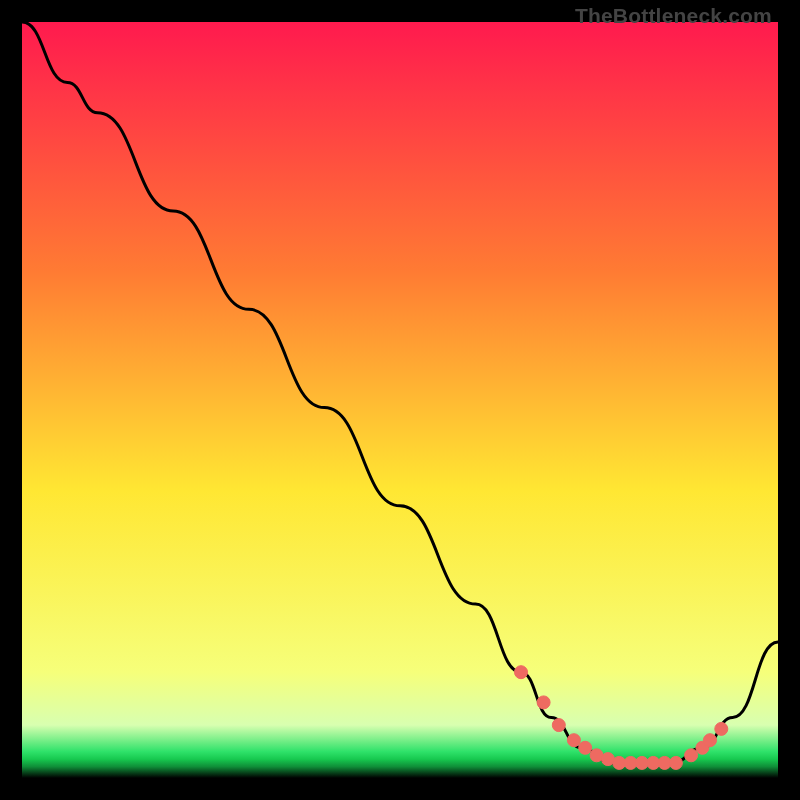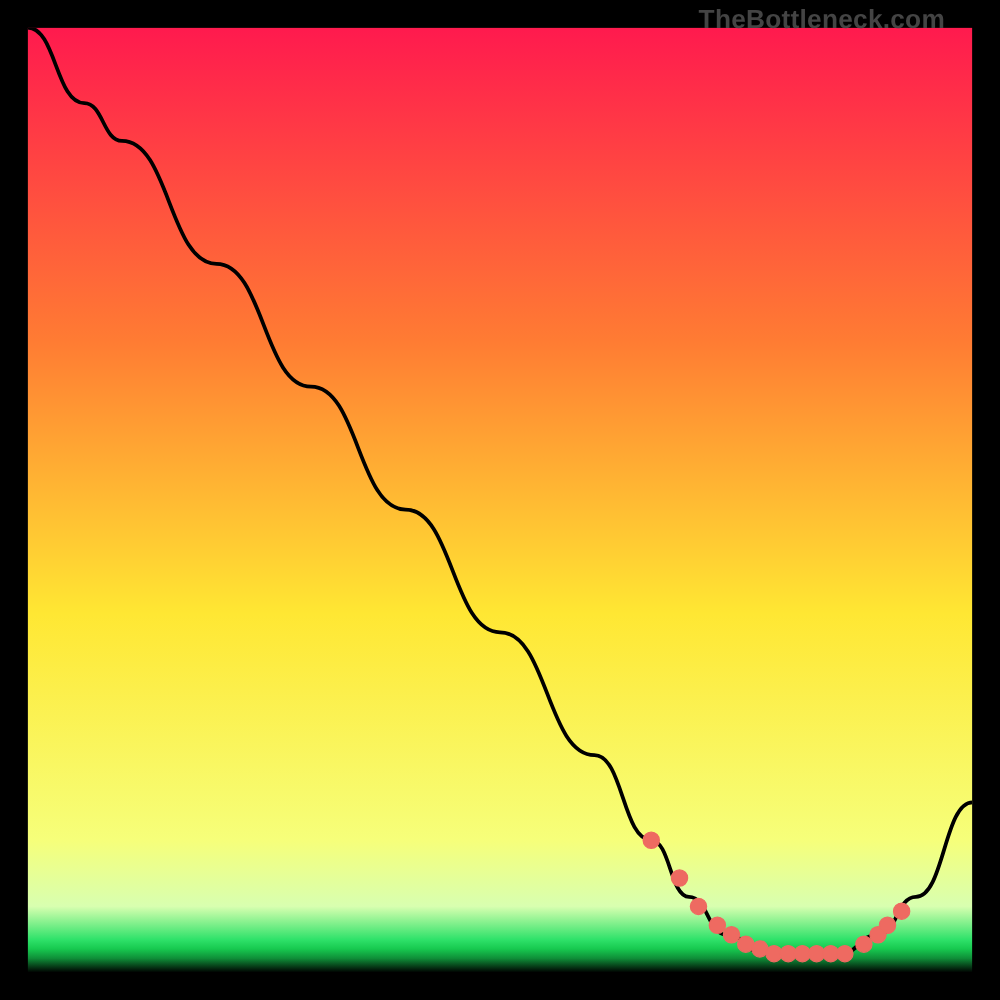--- a/index.html
+++ b/index.html
@@ -21,21 +21,21 @@
     position: absolute;
     left: 22px;
     top: 22px;
     width: 756px;
     height: 756px;
     overflow: hidden;
   }
   .attribution {
     position: absolute;
     top: 4px;
-    right: 44px;
+    right: 28px;
     color: #444;
     font-size: 21px;
     font-weight: 600;
     letter-spacing: 0.2px;
     z-index: 50;
   }
   svg {
     display: block;
     width: 756px;
     height: 756px;

